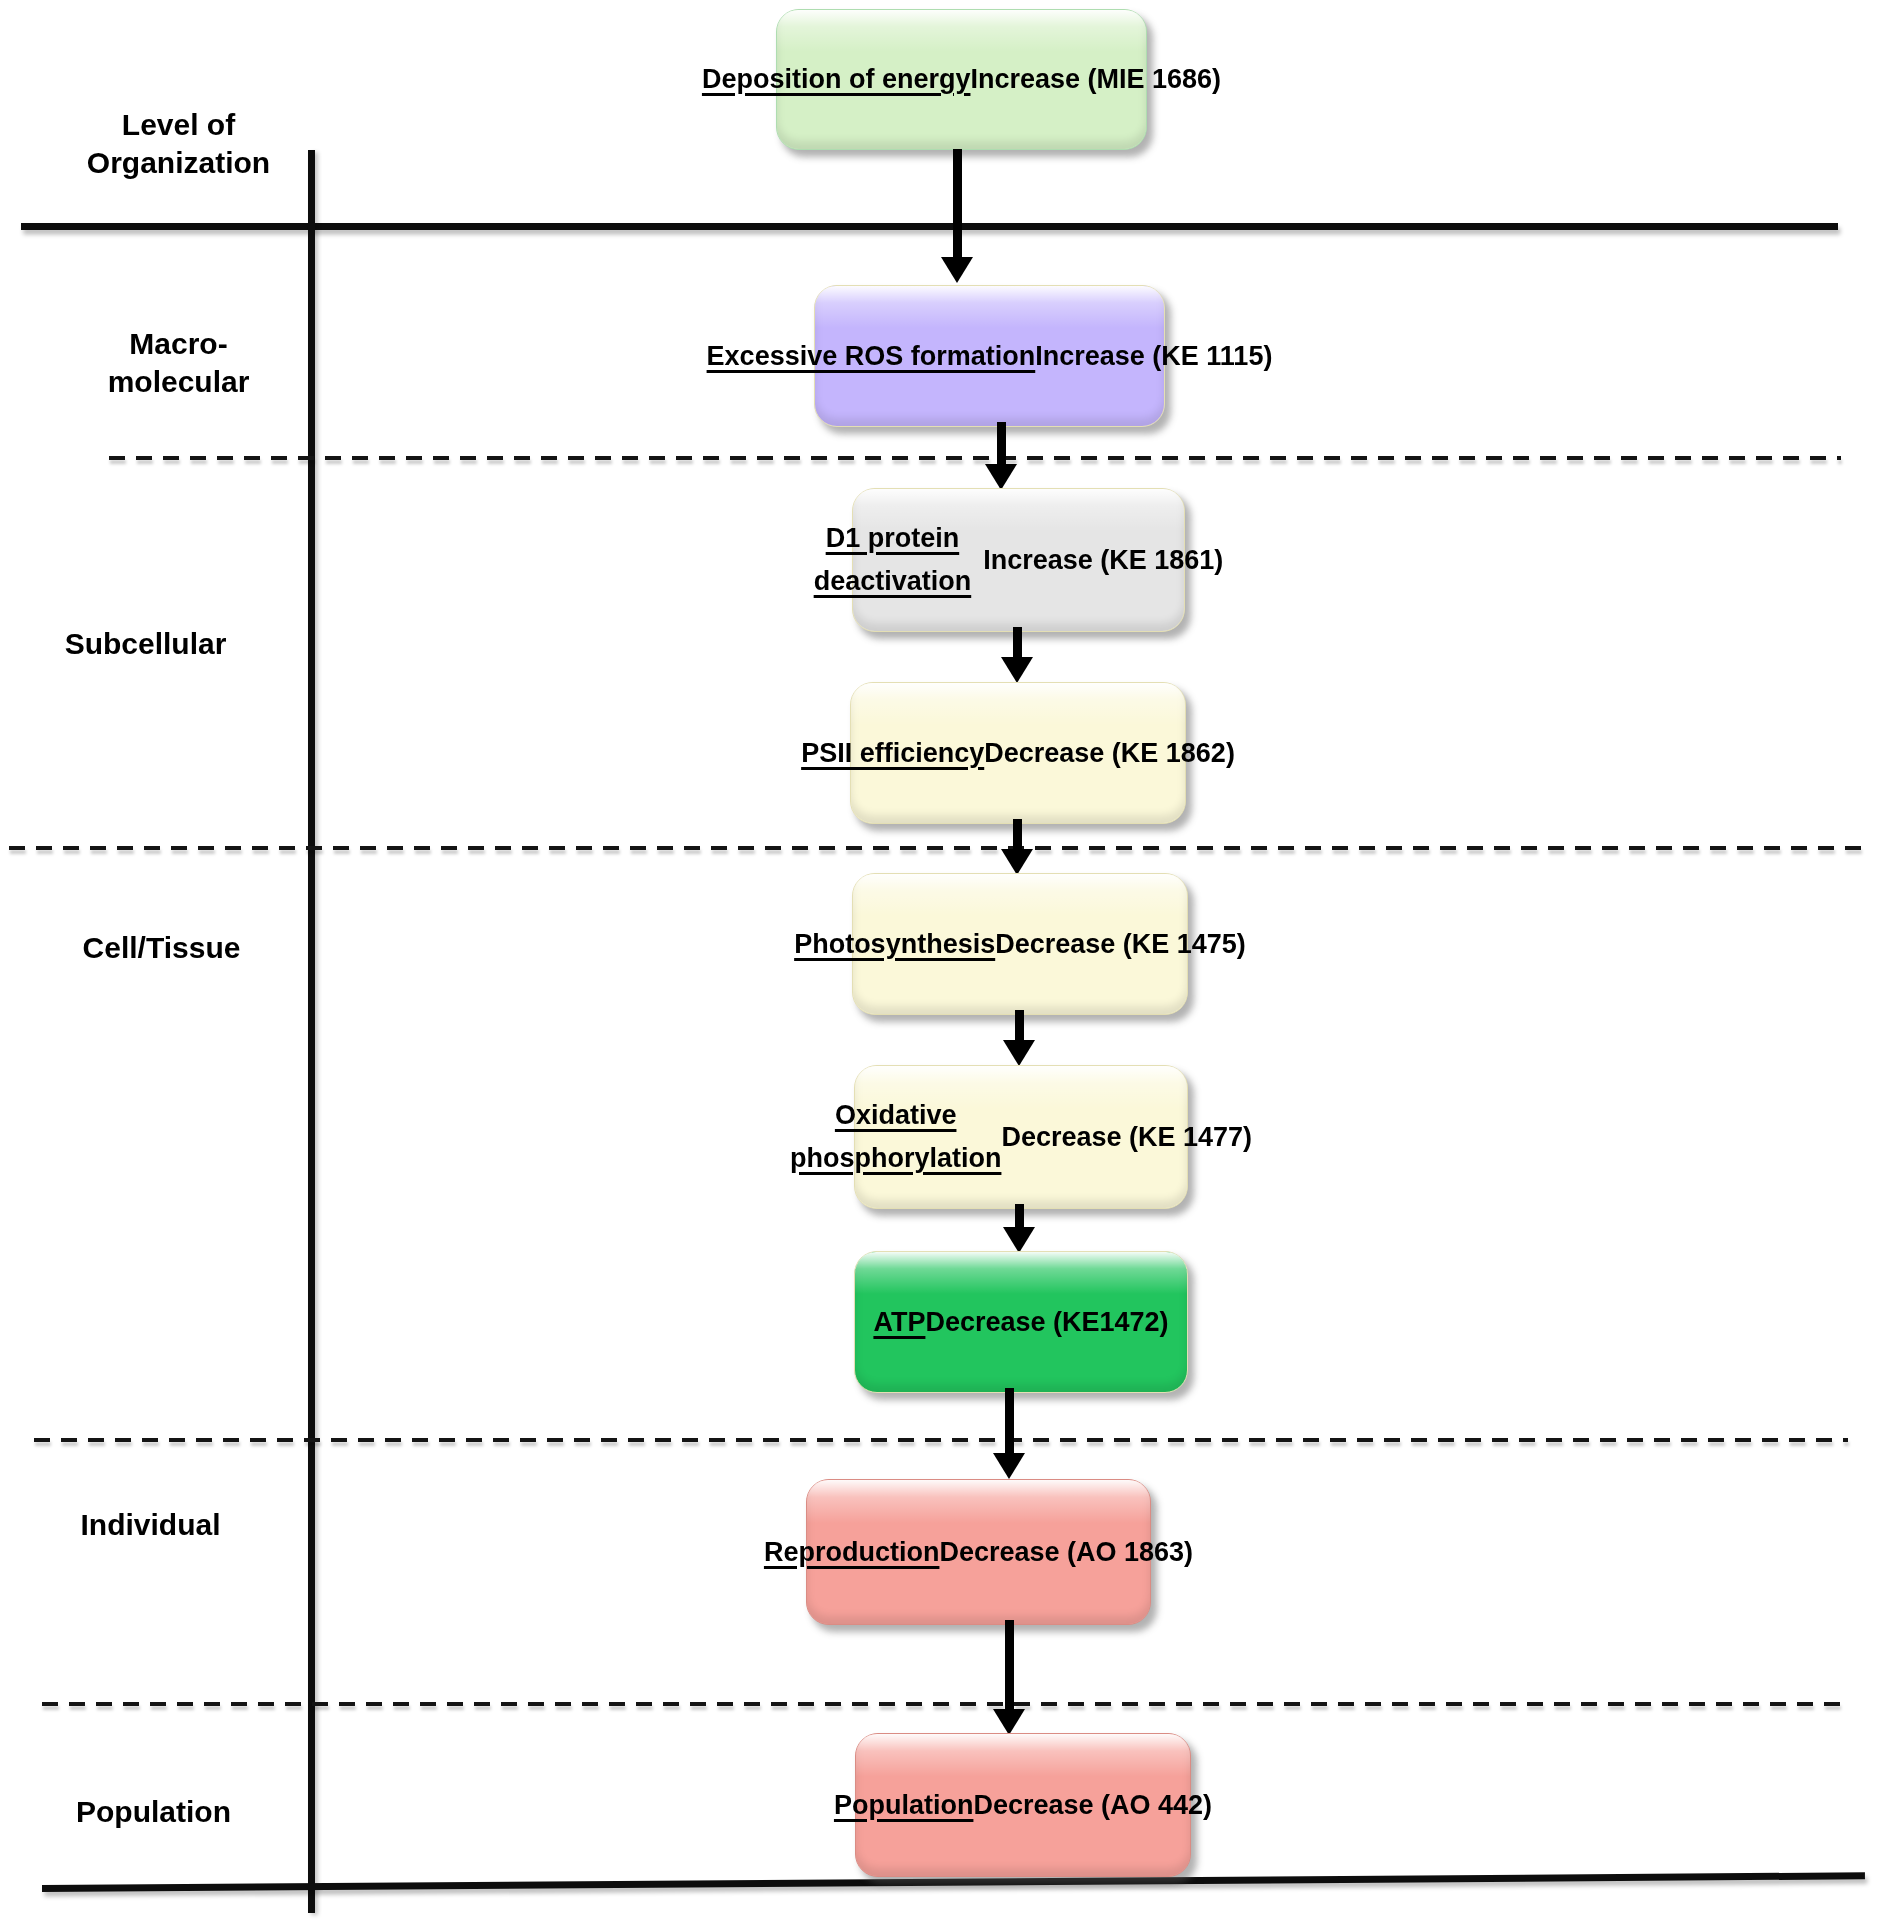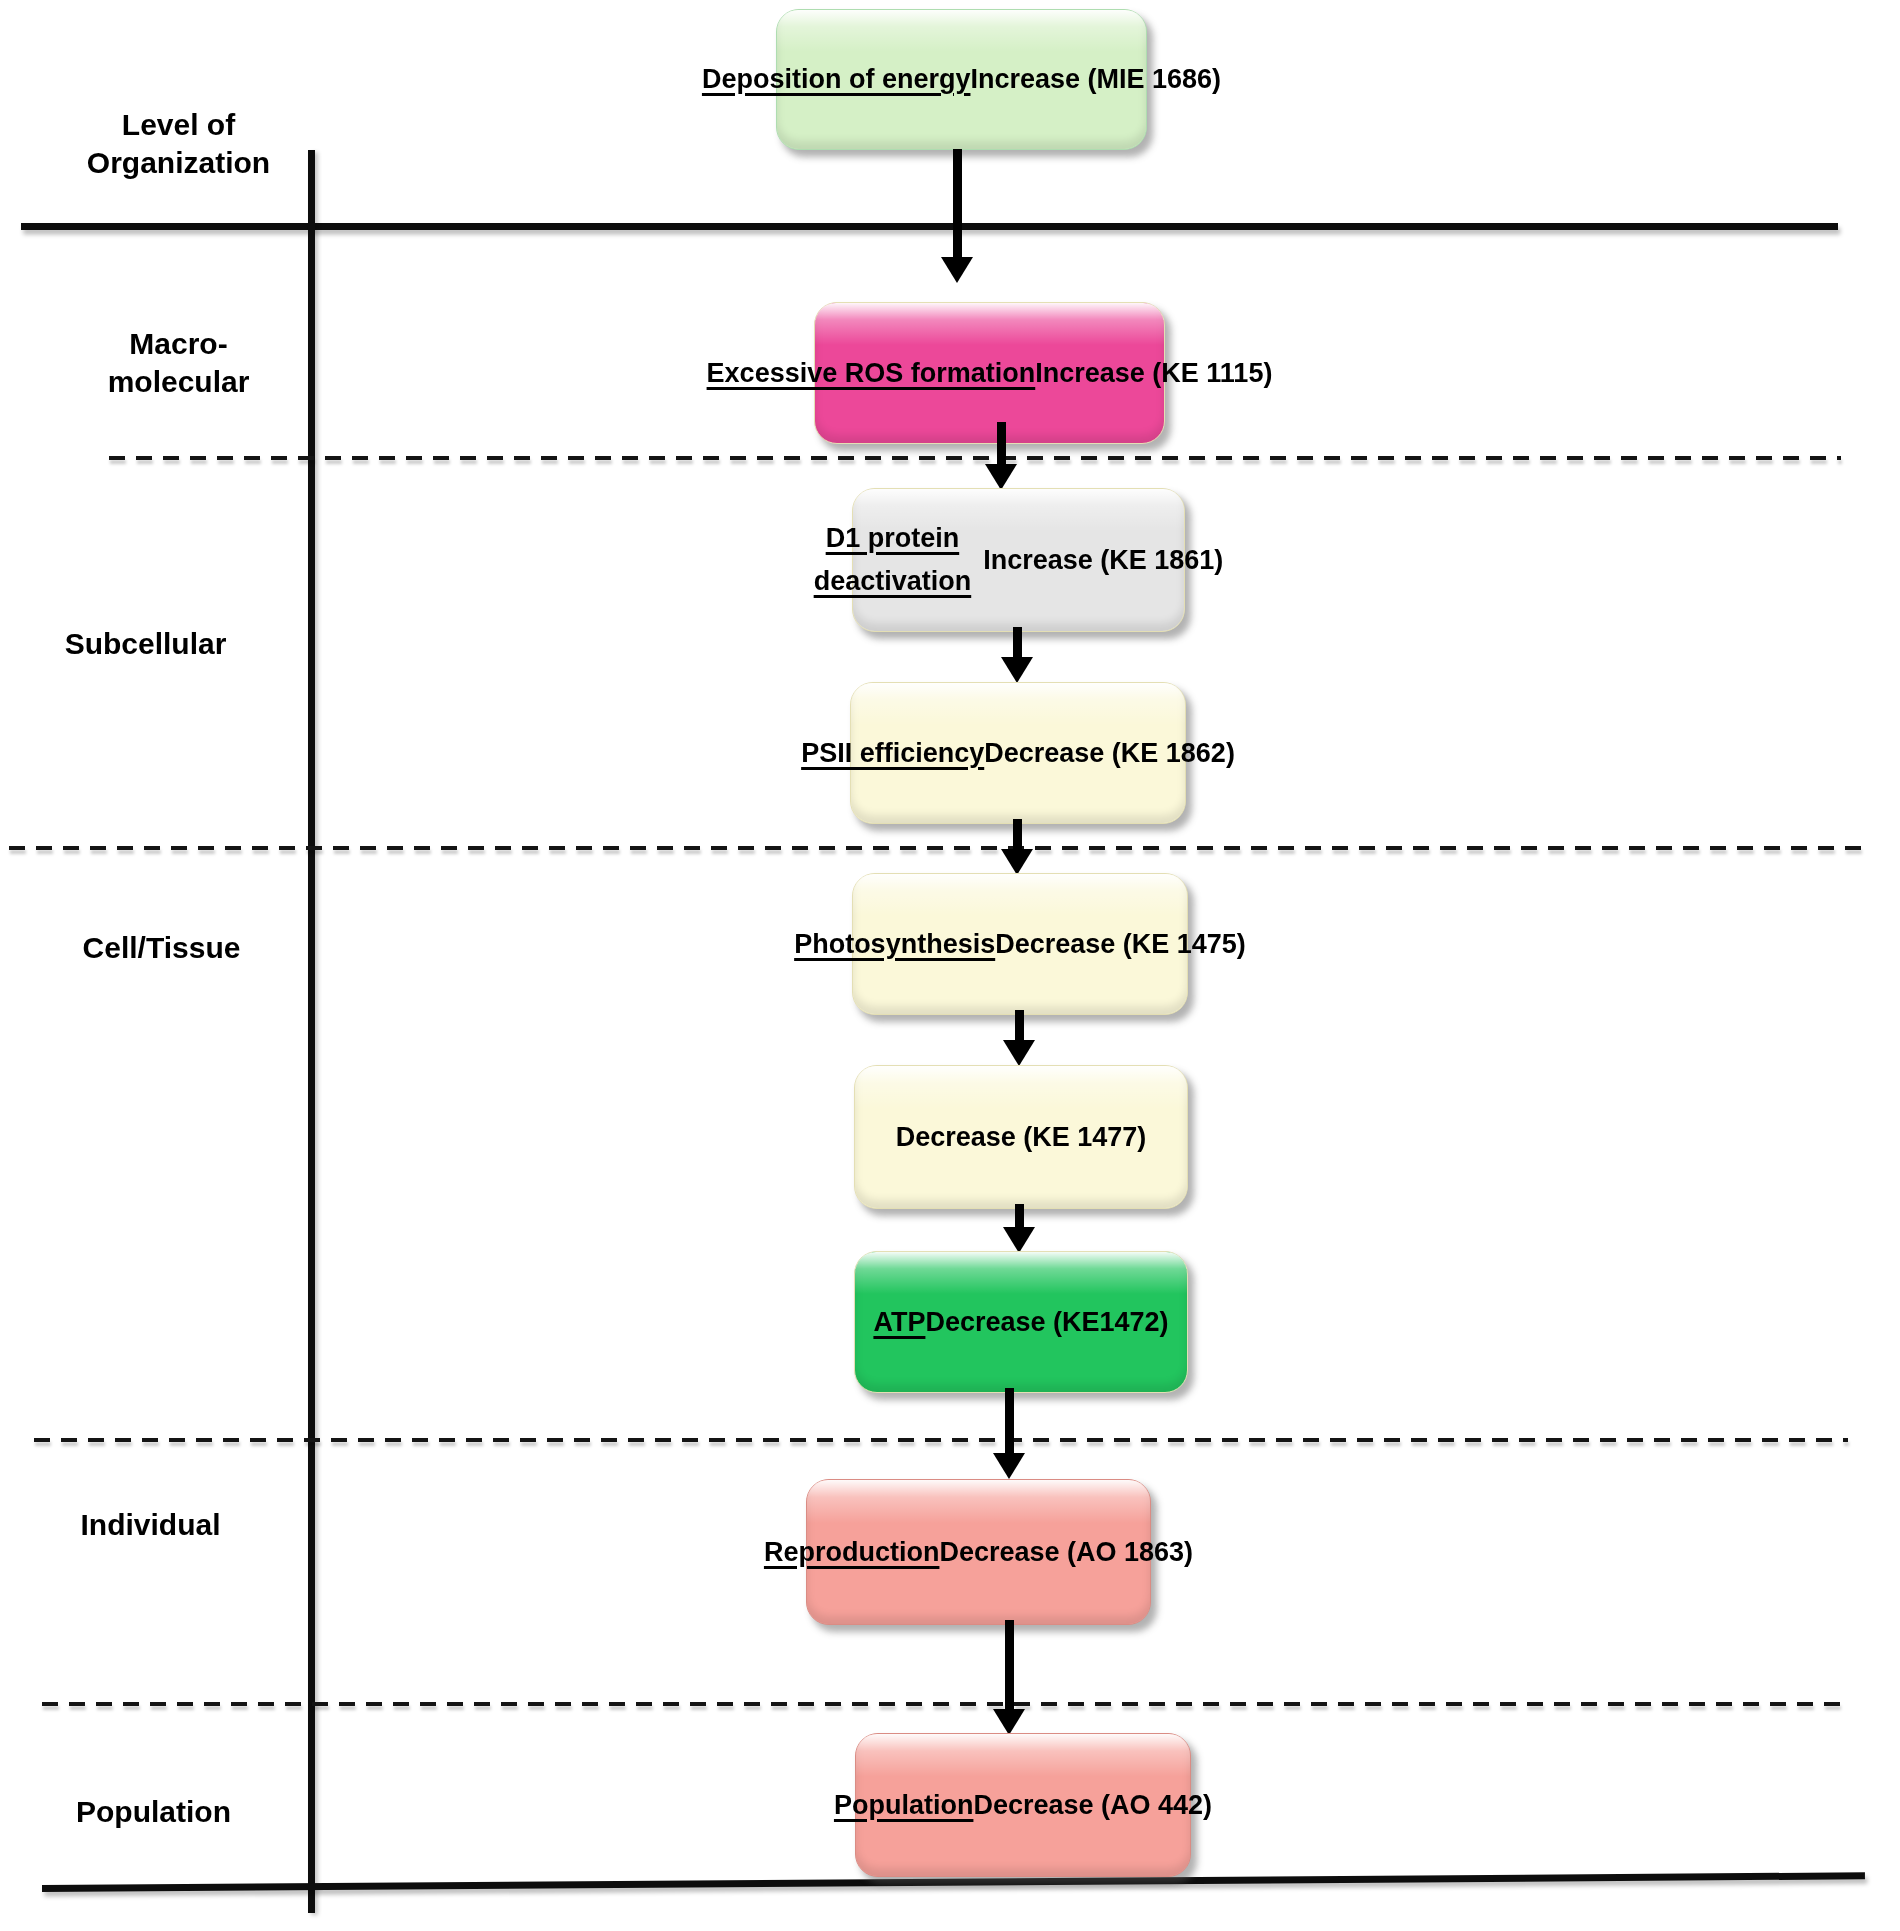--- a/index.html
+++ b/index.html
@@ -95,21 +95,21 @@
   <div class="level-label" style="left:33px;top:1506px;width:235px;">Individual</div>
   <div class="level-label" style="left:36px;top:1793px;width:235px;">Population</div>
 
   <div class="node node-mie" style="left: 776px; top: 9px; width: 369px; height: 139px; background-color: rgb(213, 240, 198);">
     <div class="node-title">Deposition of energy</div>
     <div class="node-sub">Increase (MIE 1686)</div>
   </div>
 
   <div class="arrow" style="left:953px;top:149px;height:108px;"></div>
 
-  <div class="node node-ke" style="left: 814px; top: 285px; width: 349px; height: 140px; background-color: #ec4899; margin-top: 17px;">
+  <div class="node node-ke" style="left: 814px; top: 285px; width: 349px; height: 140px; background-color: #c4b5fd;">
     <div class="node-title">Excessive ROS formation</div>
     <div class="node-sub">Increase (KE 1115)</div>
   </div>
 
   <div class="arrow" style="left:997px;top:422px;height:42px;"></div>
 
   <div class="node node-ke" style="left: 852px; top: 488px; width: 331px; height: 142px; background-color: #e5e5e5; gap: 12px;">
     <div class="node-title">D1 protein
 deactivation</div>
     <div class="node-sub">Increase (KE 1861)</div>
@@ -125,20 +125,22 @@
   <div class="arrow" style="left:1013px;top:819px;height:30px;"></div>
 
   <div class="node node-ke" style="left: 852px; top: 873px; width: 334px; height: 140px; background-color: rgb(251, 248, 217);">
     <div class="node-title">Photosynthesis</div>
     <div class="node-sub">Decrease (KE 1475)</div>
   </div>
 
   <div class="arrow" style="left:1015px;top:1010px;height:30px;"></div>
 
   <div class="node node-ke" style="left: 854px; top: 1065px; width: 332px; height: 142px; background-color: rgb(251, 248, 217);">
+    <div class="node-title">Oxidative
+phosphorylation</div>
     <div class="node-sub">Decrease (KE 1477)</div>
   </div>
 
   <div class="arrow" style="left:1015px;top:1204px;height:23px;"></div>
 
   <div class="node node-ke" style="left: 854px; top: 1251px; width: 332px; height: 140px; background-color: #22c55e;">
     <div class="node-title">ATP</div>
     <div class="node-sub">Decrease (KE1472)</div>
   </div>
 

